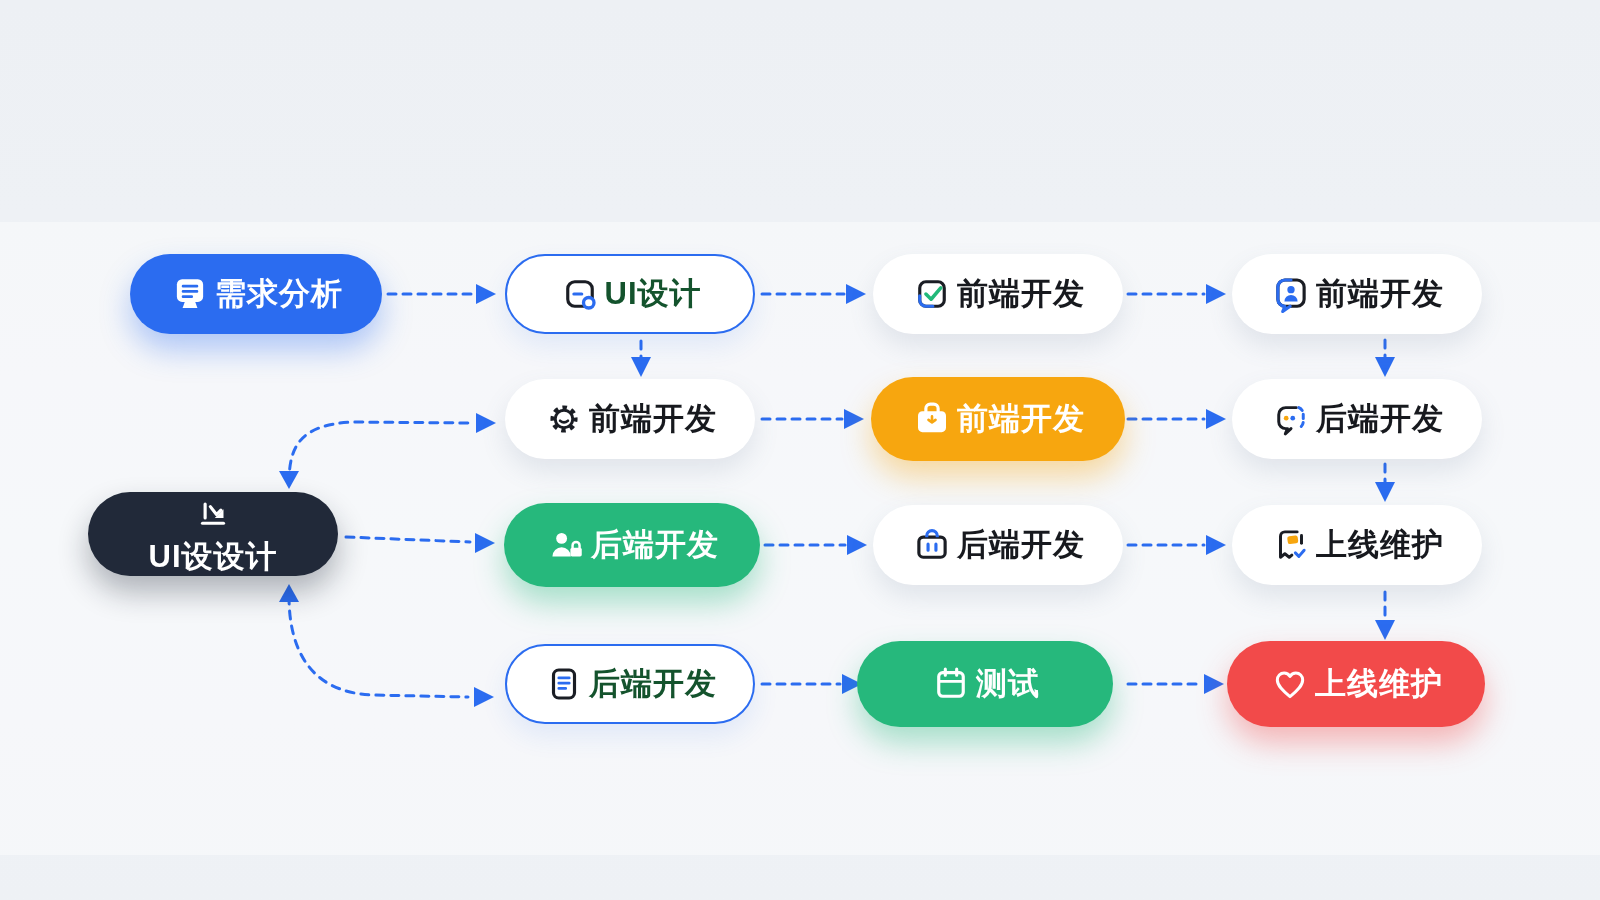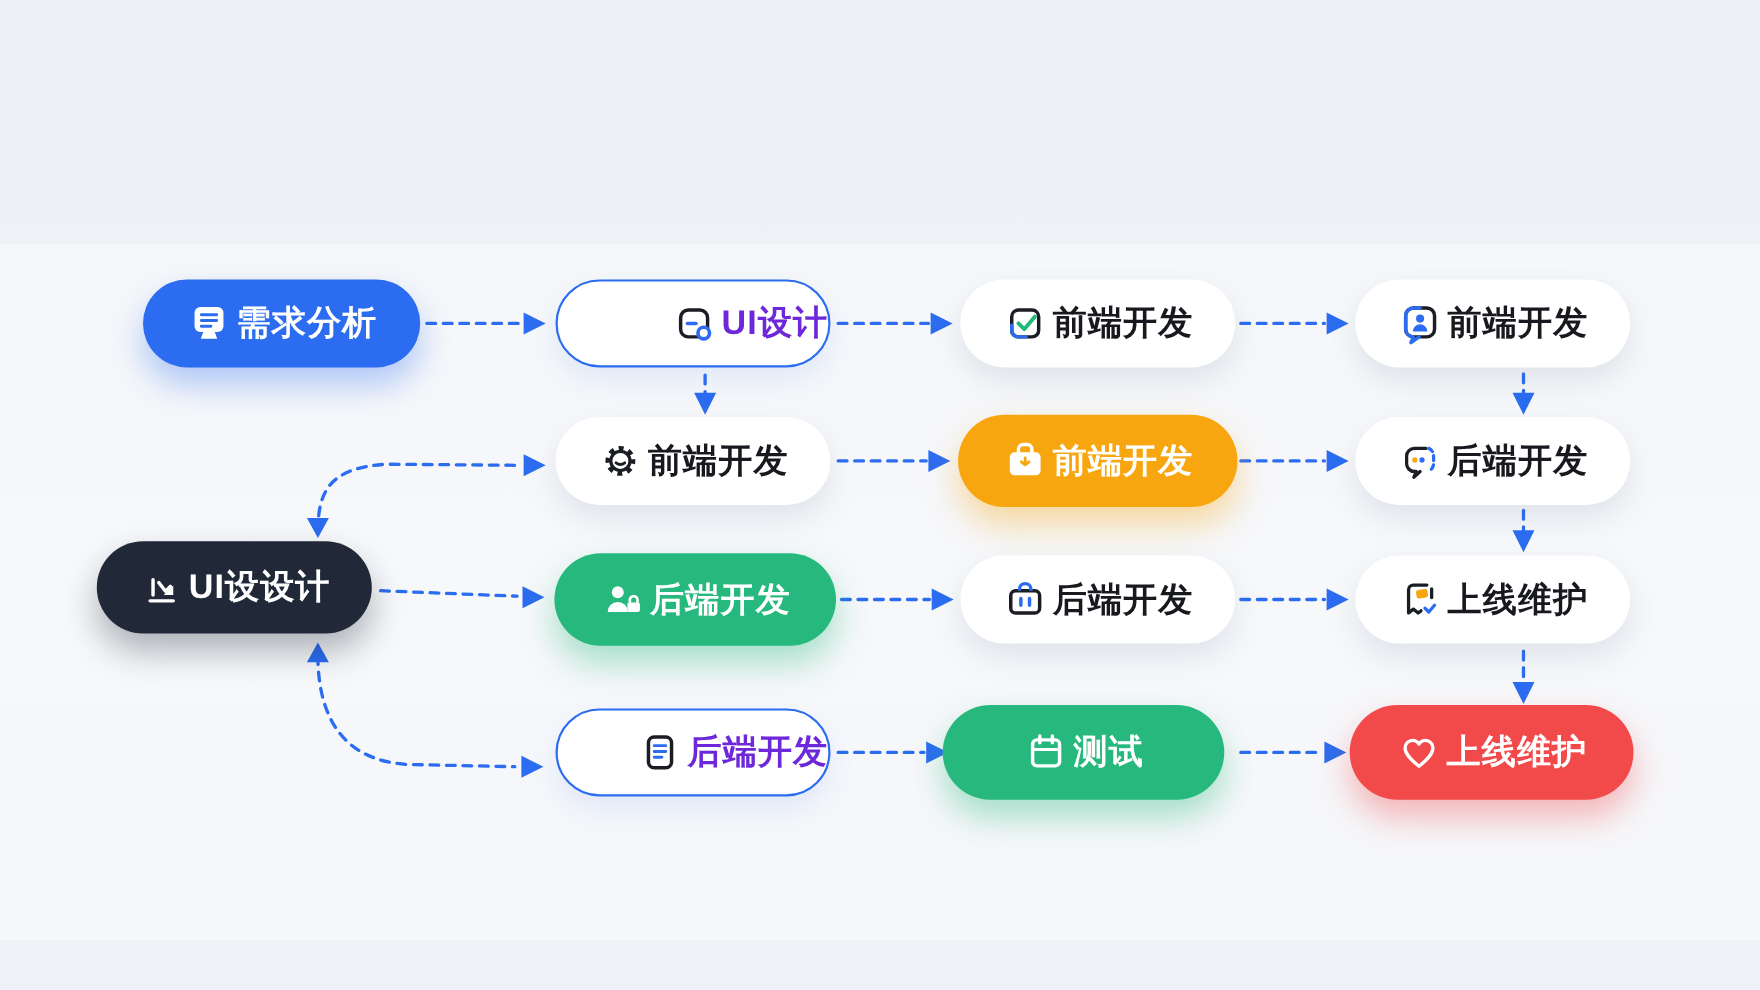--- a/index.html
+++ b/index.html
@@ -18,24 +18,24 @@
     gap:4px;height:80px;border-radius:46px;
     font-size:31px;font-weight:600;letter-spacing:1px;white-space:nowrap;
     box-sizing:border-box;cursor:pointer;
   }
   .node .icon{display:flex;align-items:center;justify-content:center;}
   .node .icon svg{width:42px;height:42px;display:block;}
   .v-blue  {background:#2b6cf0;color:#fff;box-shadow:0 16px 30px rgba(43,108,240,.35);}
   .v-orange{background:#f7a60f;color:#fff;box-shadow:0 16px 30px rgba(247,166,15,.38);}
   .v-green {background:#26b87c;color:#fff;box-shadow:0 16px 30px rgba(38,184,124,.38);}
   .v-red   {background:#f24a4a;color:#fff;box-shadow:0 16px 30px rgba(242,74,74,.38);}
-  .v-dark  {background:#212939;color:#fff;box-shadow:0 16px 30px rgba(22,30,48,.32);}
+  .v-dark  {background:#212939;color:#fff;box-shadow:0 16px 30px rgba(22,30,48,.32);flex-direction:column;}
   .v-white {background:#ffffff;color:#17191e;box-shadow:0 12px 26px rgba(92,112,145,.14);}
-  .v-outline{background:#ffffff;color:#6d28d9;border:2.5px solid #2b6cf0;
-             box-shadow:0 12px 26px rgba(43,108,240,.10);justify-content:flex-end;}
+  .v-outline{background:#ffffff;color:#14532d;border:2.5px solid #2b6cf0;
+             box-shadow:0 12px 26px rgba(43,108,240,.10);}
 </style>
 </head>
 <body>
 
 <div class="canvas">
   <div class="content-band"></div>
 
   <svg class="connectors" viewBox="0 0 1600 900">
     <g stroke="#2b6cf0" stroke-width="3" fill="none" stroke-dasharray="8 7" stroke-linecap="round">
       <path d="M388 294H474"></path>

